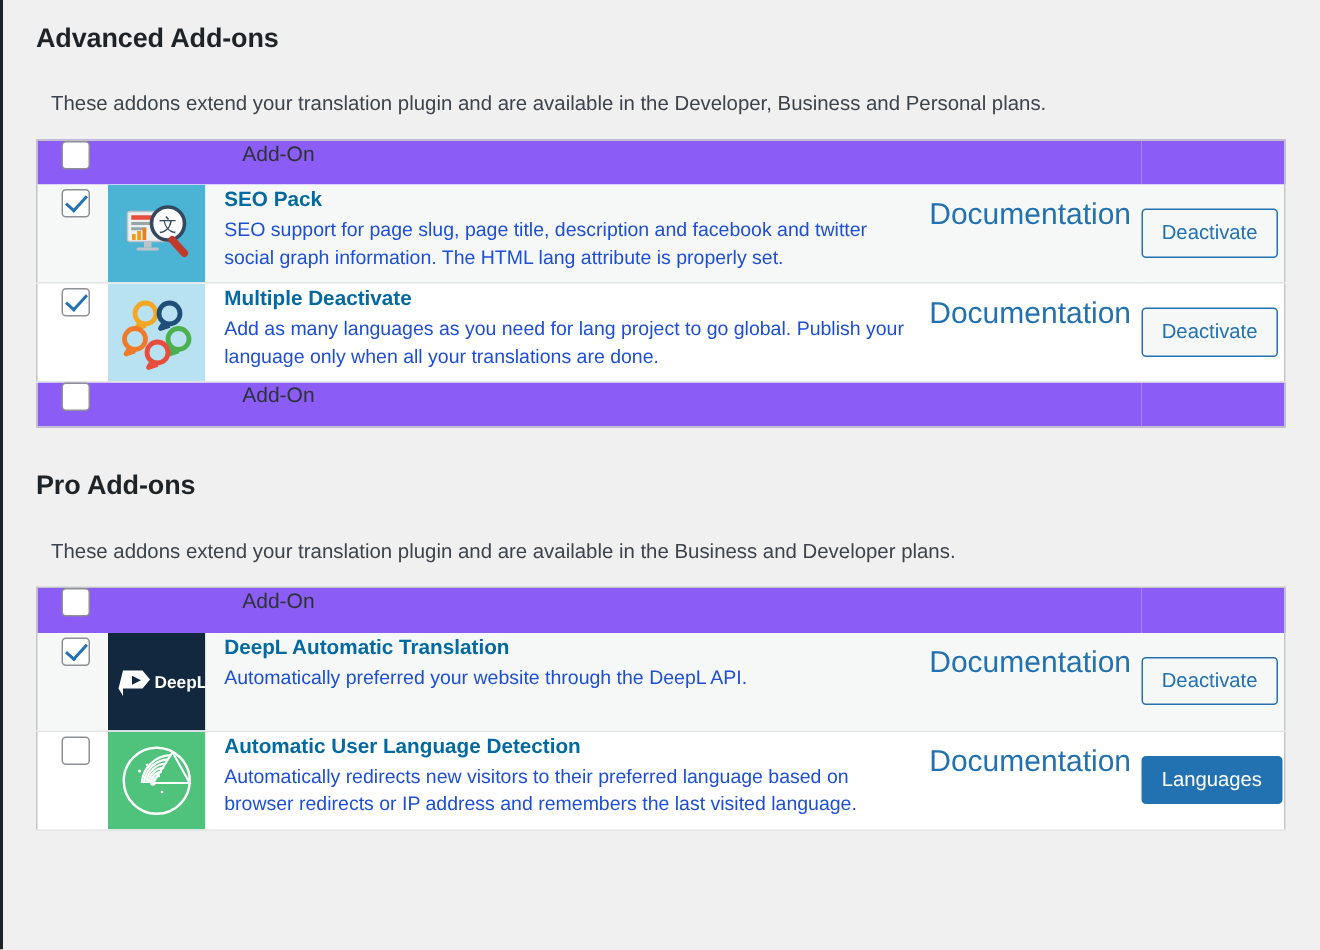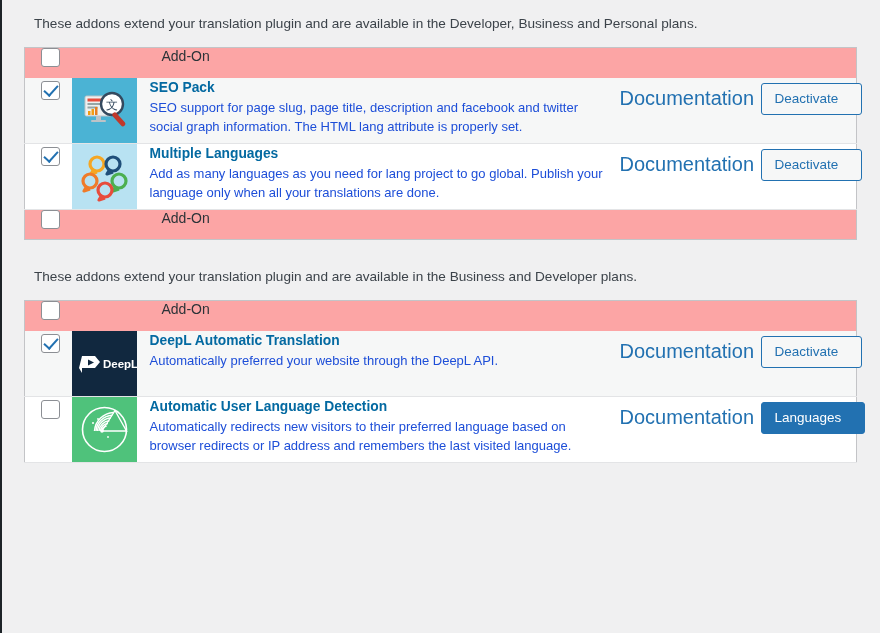--- a/index.html
+++ b/index.html
@@ -53,21 +53,21 @@
     border: none;
     padding: 0;
     vertical-align: top;
   }
   .col-cb { width: 43px; }
   .col-icon { width: 82px; }
   .col-name { width: 470px; }
   .col-doc { width: 141px; }
   .col-act { width: 96px; }
 
-  thead tr, tfoot tr { background: #fca5a5; }
+  thead tr, tfoot tr { background: #8b5cf6; }
   thead th, tfoot td {
     height: 30px;
     font-size: 14px;
     font-weight: 400;
     color: #2c3338;
     text-align: left;
     vertical-align: middle;
     padding-top: 0;
   }
   thead th.hdr-label, tfoot td.hdr-label {
@@ -130,26 +130,26 @@
     display: inline-block;
     padding-top: 9px;
   }
   td.doc-cell { padding-left: 2px; }
   td.act-cell { padding-right: 0; text-align: right; }
 
   .btn {
     display: inline-block;
     font-size: 13.5px;
     line-height: 1;
-    padding: 8px 23px 9px 13px;
+    padding: 8px 13px 9px 13px;
     border-radius: 3px;
     cursor: pointer;
     white-space: nowrap;
     font-family: "Liberation Sans", sans-serif;
-    margin-top: 5px;
+    margin-top: 16px;
     margin-right: 12px;
   }
   .btn-secondary {
     background: #f6f7f7;
     border: 1px solid #2271b1;
     color: #2271b1;
   }
   .btn-primary {
     background: #2271b1;
     border: 1px solid #2271b1;
@@ -159,20 +159,21 @@
   .gap { height: 27px; }
 </style>
 </head>
 <body>
 
 <div class="left-rail"></div>
 
 <div class="page">
 
   <div class="section">
+    <h2 class="section-title">Advanced Add-ons</h2>
     <p class="section-desc">These addons extend your translation plugin and are available in the Developer, Business and Personal plans.</p>
 
     <table class="addons">
       <colgroup>
         <col class="col-cb">
           <col class="col-icon">
           <col class="col-name">
         <col class="col-doc">
           <col class="col-act">
       </colgroup>
@@ -241,21 +242,21 @@
                   <path d="M44 42 l-3 5 l6 -2" stroke="#4caf50" stroke-linejoin="round"></path>
                   <path d="M33 46 m-7,0 a7,7 0 1,1 14,0 a7,7 0 1,1 -14,0" stroke="#e74c3c"></path>
                   <path d="M30 51 l-3 5 l6 -2" stroke="#e74c3c" stroke-linejoin="round"></path>
                   <path d="M18 37 m-7,0 a7,7 0 1,1 14,0 a7,7 0 1,1 -14,0" stroke="#ef7b2a"></path>
                   <path d="M15 42 l-3 5 l6 -2" stroke="#ef7b2a" stroke-linejoin="round"></path>
                 </g>
               </svg>
             </span>
           </td>
           <td>
-            <div class="addon-name">Multiple Languages</div>
+            <div class="addon-name">Multiple Deactivate</div>
             <div class="addon-desc">Add as many languages as you need for lang project to go global. Publish your language only when all your translations are done.</div>
           </td>
           <td class="doc-cell">
             <a class="doc-link" href="#">Documentation</a>
           </td>
           <td class="act-cell">
             <span class="btn btn-secondary">Deactivate</span>
           </td>
         </tr>
 
@@ -270,20 +271,21 @@
           <td></td>
           <td></td>
         </tr>
       </tfoot>
     </table>
   </div>
 
   <div class="gap"></div>
 
   <div class="section">
+    <h2 class="section-title">Pro Add-ons</h2>
     <p class="section-desc">These addons extend your translation plugin and are available in the Business and Developer plans.</p>
 
     <table class="addons">
       <colgroup>
         <col class="col-cb">
           <col class="col-icon">
           <col class="col-name">
         <col class="col-doc">
           <col class="col-act">
       </colgroup>

